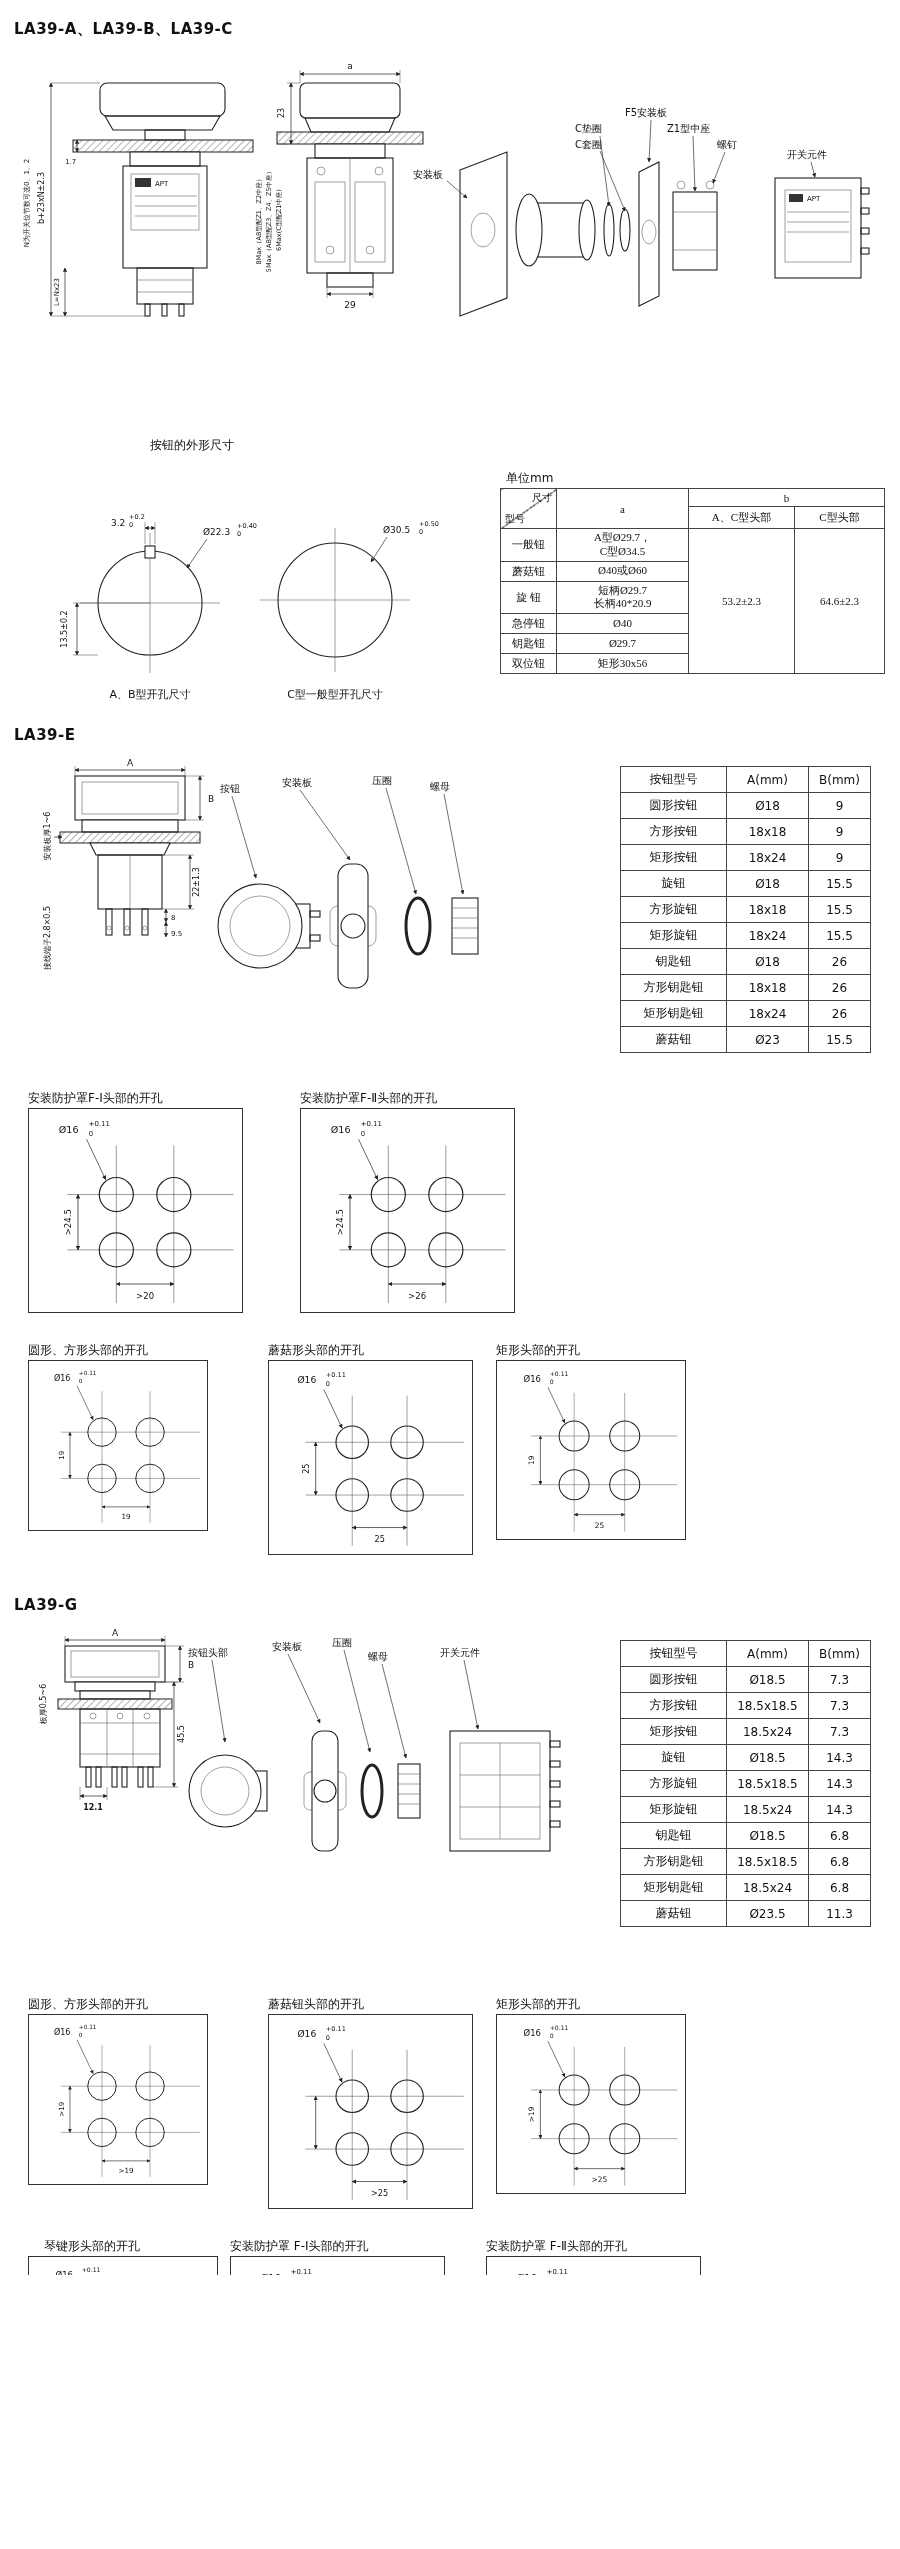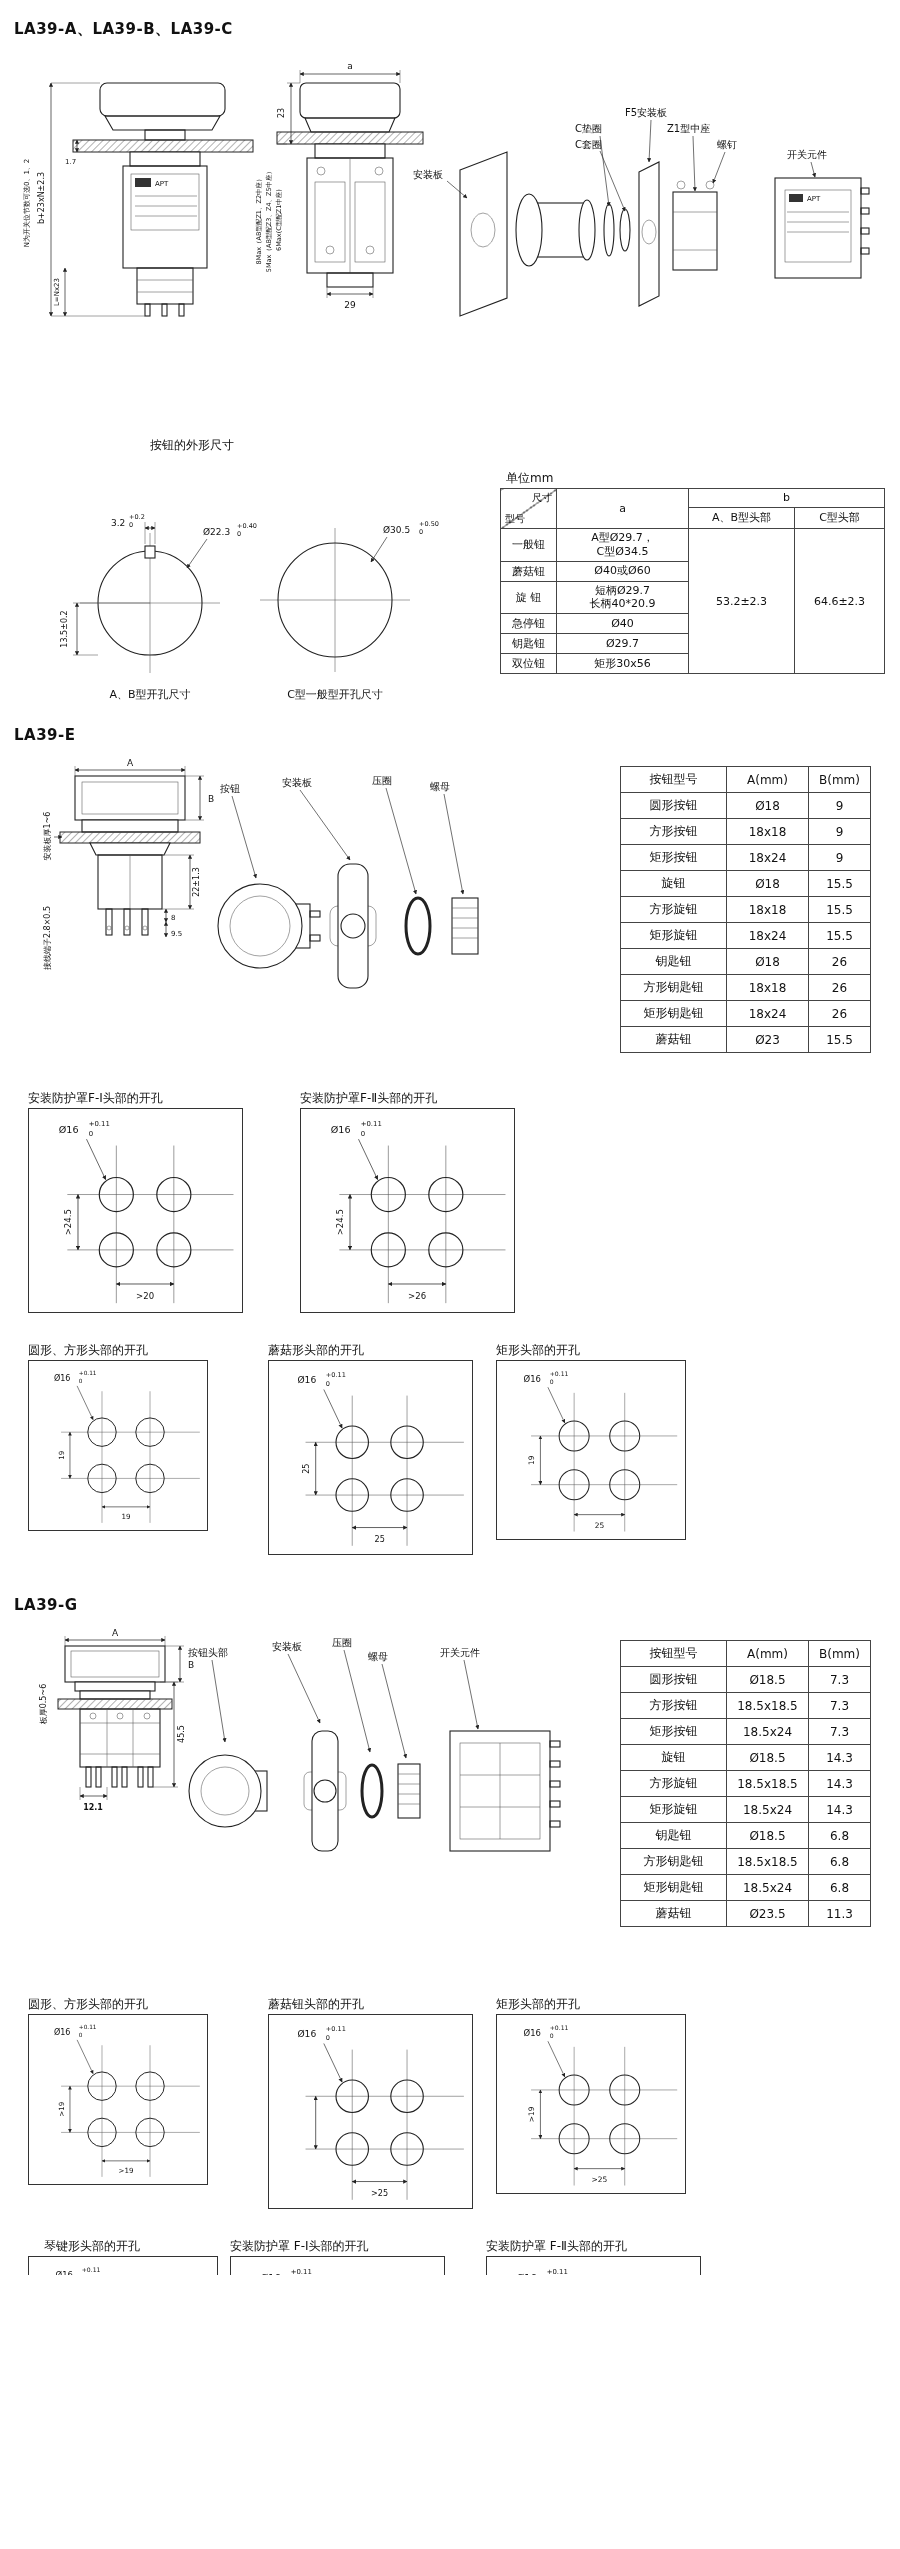--- a/index.html
+++ b/index.html
@@ -4,21 +4,21 @@
 <style>
   * { margin:0; padding:0; box-sizing:border-box; }
   body { background:#fff; font-family:"DejaVu Sans","Liberation Sans",sans-serif; color:#111; }
   #page { position:relative; width:900px; height:2275px; background:#fff; overflow:hidden; }
   .abs { position:absolute; }
   .sec-title { font-size:15px; font-weight:bold; letter-spacing:.5px; }
   .caption { font-size:12px; white-space:nowrap;text-align:center; }
   .center { text-align:left; }
   .unit { font-size:12px; }
   table.spec { border-collapse:collapse; font-size:11px; }
-  table.spec td { border:1px solid #444; text-align:center; vertical-align:middle; padding:2px 4px; }
+  table.spec td { border:1px solid #444; text-align:center; vertical-align:middle; padding:2px 4px;font-family:Liberation Serif, serif; }
   table.spec2 { border-collapse:collapse; font-size:12px; }
   table.spec2 td { border:1px solid #444; text-align:center; vertical-align:middle; padding:4px 6px; }
   td.pre { white-space:pre-line; line-height:1.25; }
   td.diag { position:relative; padding:0;
     background:linear-gradient(to bottom right, transparent calc(50% - .5px), #444 calc(50% - .5px), #444 calc(50% + .5px), transparent calc(50% + .5px)); }
   td.diag .t { position:absolute; top:2px; right:4px; font-size:10px; }
   td.diag .b { position:absolute; bottom:2px; left:4px; font-size:10px; }
   .drill-box { position:absolute; border:1px solid #333; background:#fff; }
   .drill-box svg { width:100%; height:100%; }
   svg { overflow:visible; }
@@ -206,21 +206,21 @@
     <tbody>
         <tr>
       <td rowspan="2" class="diag" style="height:40px">
         <span class="t">尺寸</span>
         <span class="b">型号</span>
       </td>
       <td rowspan="2">a</td>
       <td colspan="2">b</td>
     </tr>
     <tr>
-      <td>A、B型头部</td>
+      <td>A、C型头部</td>
       <td>C型头部</td>
     </tr>
     <tr>
       <td>一般钮</td>
       <td class="pre">A型Ø29.7，
 C型Ø34.5</td>
       <td rowspan="6">53.2±2.3</td>
       <td rowspan="6">64.6±2.3</td>
     </tr>
     <tr>

